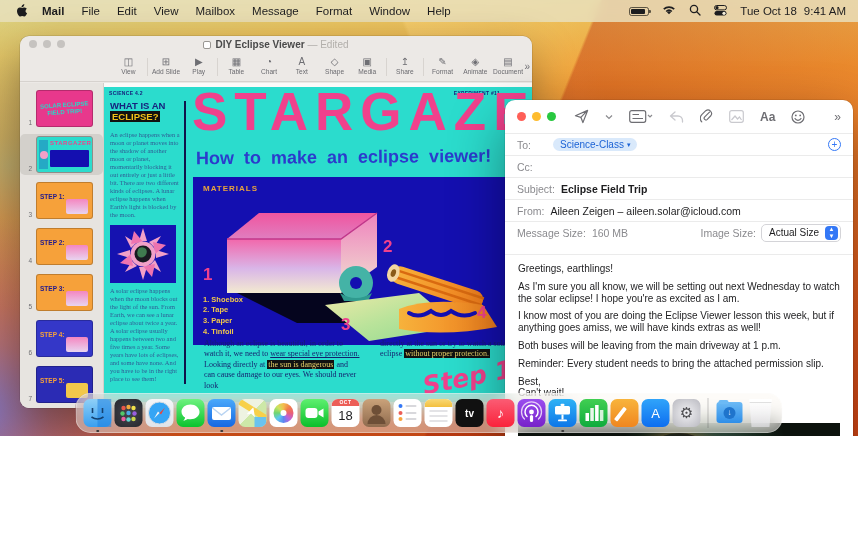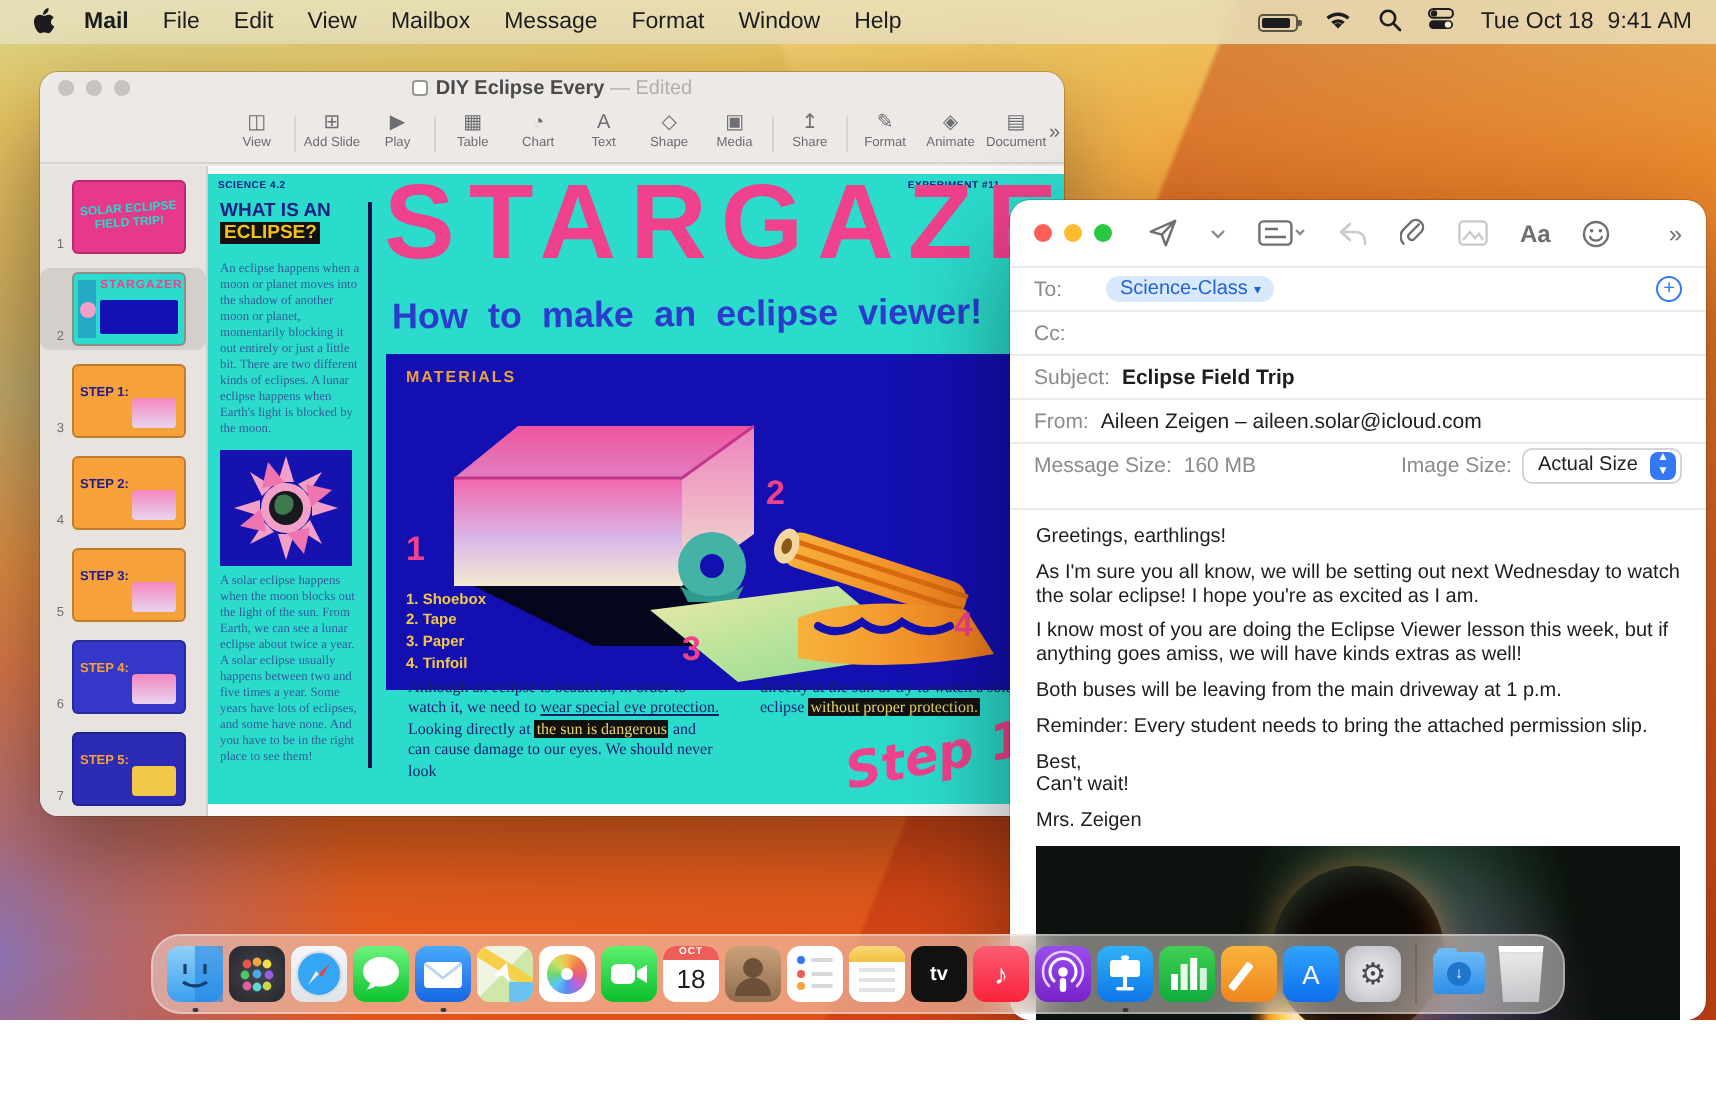--- a/index.html
+++ b/index.html
@@ -1,17 +1,17 @@
 <!DOCTYPE html>
 <html><head>
 <meta charset="utf-8">
 <style>
   * { margin:0; padding:0; box-sizing:border-box; }
   html,body { width:858px; height:559px; font-family:"Liberation Sans", sans-serif; }
-  .screen { position:relative; width:858px; height:510px; overflow:hidden; background:#8b5cf6; }
+  .screen { position:relative; width:858px; height:436px; overflow:hidden; background:#8b5cf6; }
 
   
   .wallpaper { position:absolute; inset:0;
     background:
       radial-gradient(circle at -2% 94%, rgba(110,120,220,.85) 0%, rgba(110,120,220,.45) 7%, rgba(110,120,220,0) 20%),
       radial-gradient(circle at 1% 38%, rgba(110,200,190,.40) 0%, rgba(110,200,190,0) 16%),
       linear-gradient(112deg, rgba(0,0,0,0) 58%, rgba(185,35,10,.38) 58.3%, rgba(185,35,10,.12) 88%),
       linear-gradient(68deg, rgba(255,255,255,0) 55%, rgba(255,214,120,.45) 55.4%, rgba(255,214,120,0) 72%),
       linear-gradient(175deg, #d3d68e 0%, #ebc35e 11%, #f29c33 27%, #f0812a 46%, #ea6420 72%, #dd4d17 100%);
   }
@@ -237,21 +237,21 @@
     </span>
   </div>
 
   <div class="kn">
     <div class="kn-titlebar">
       <span class="lights">
           <s></s>
           <s></s>
           <s></s>
         </span>
-      <span class="kn-title"><span class="doc-ic"></span><span>DIY Eclipse Every</span> <span class="edited">— Edited</span></span>
+      <span class="kn-title"><span class="doc-ic"></span><span>DIY Eclipse Viewer</span> <span class="edited">— Edited</span></span>
     </div>
     <div class="kn-toolbar">
       <span class="kn-tool">
           <span class="ic">◫</span>
           <span class="lb">View</span>
         </span>
       <span class="kn-sep"></span>
       <span class="kn-tool">
           <span class="ic">⊞</span>
           <span class="lb">Add Slide</span>

